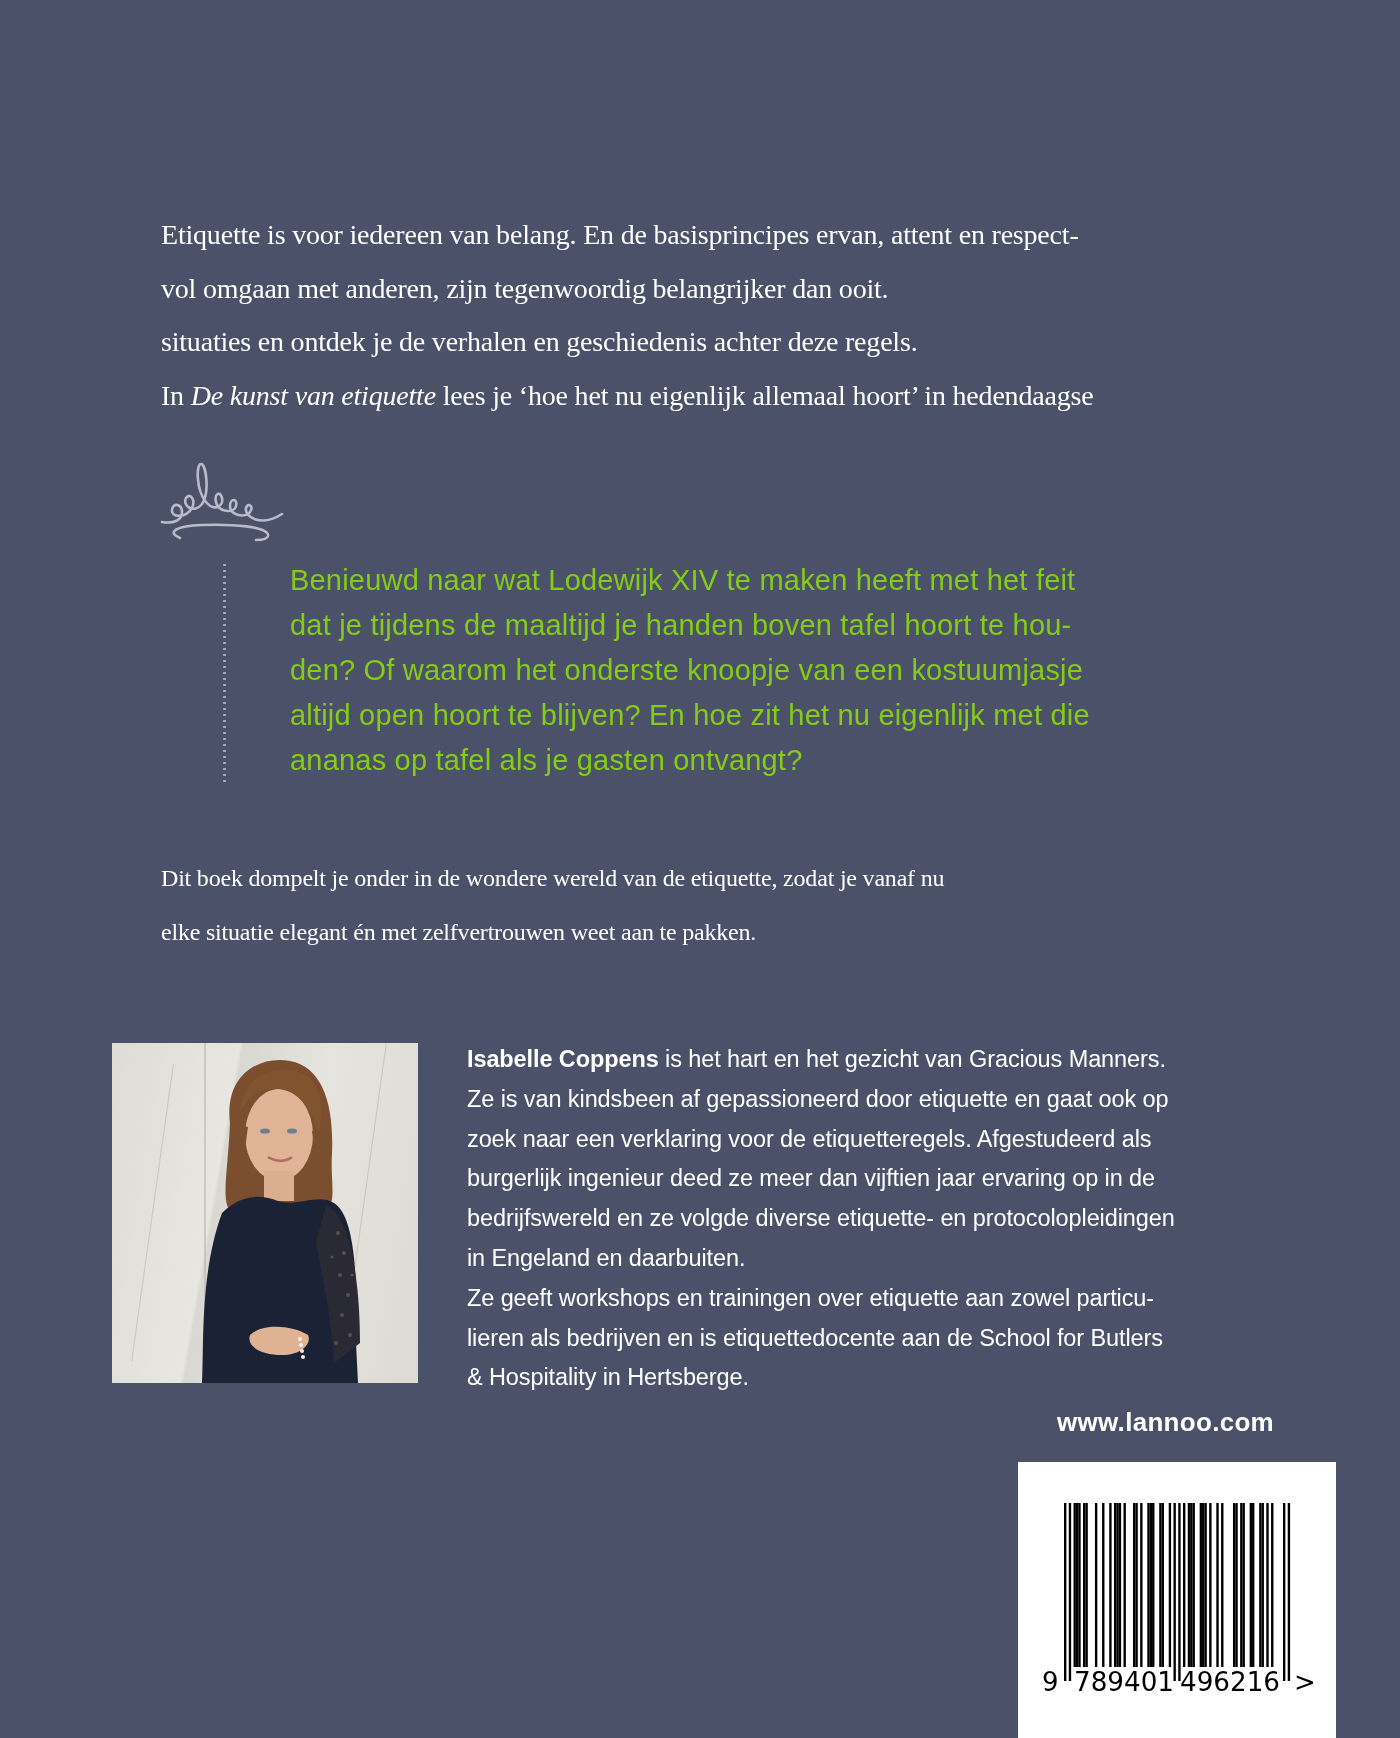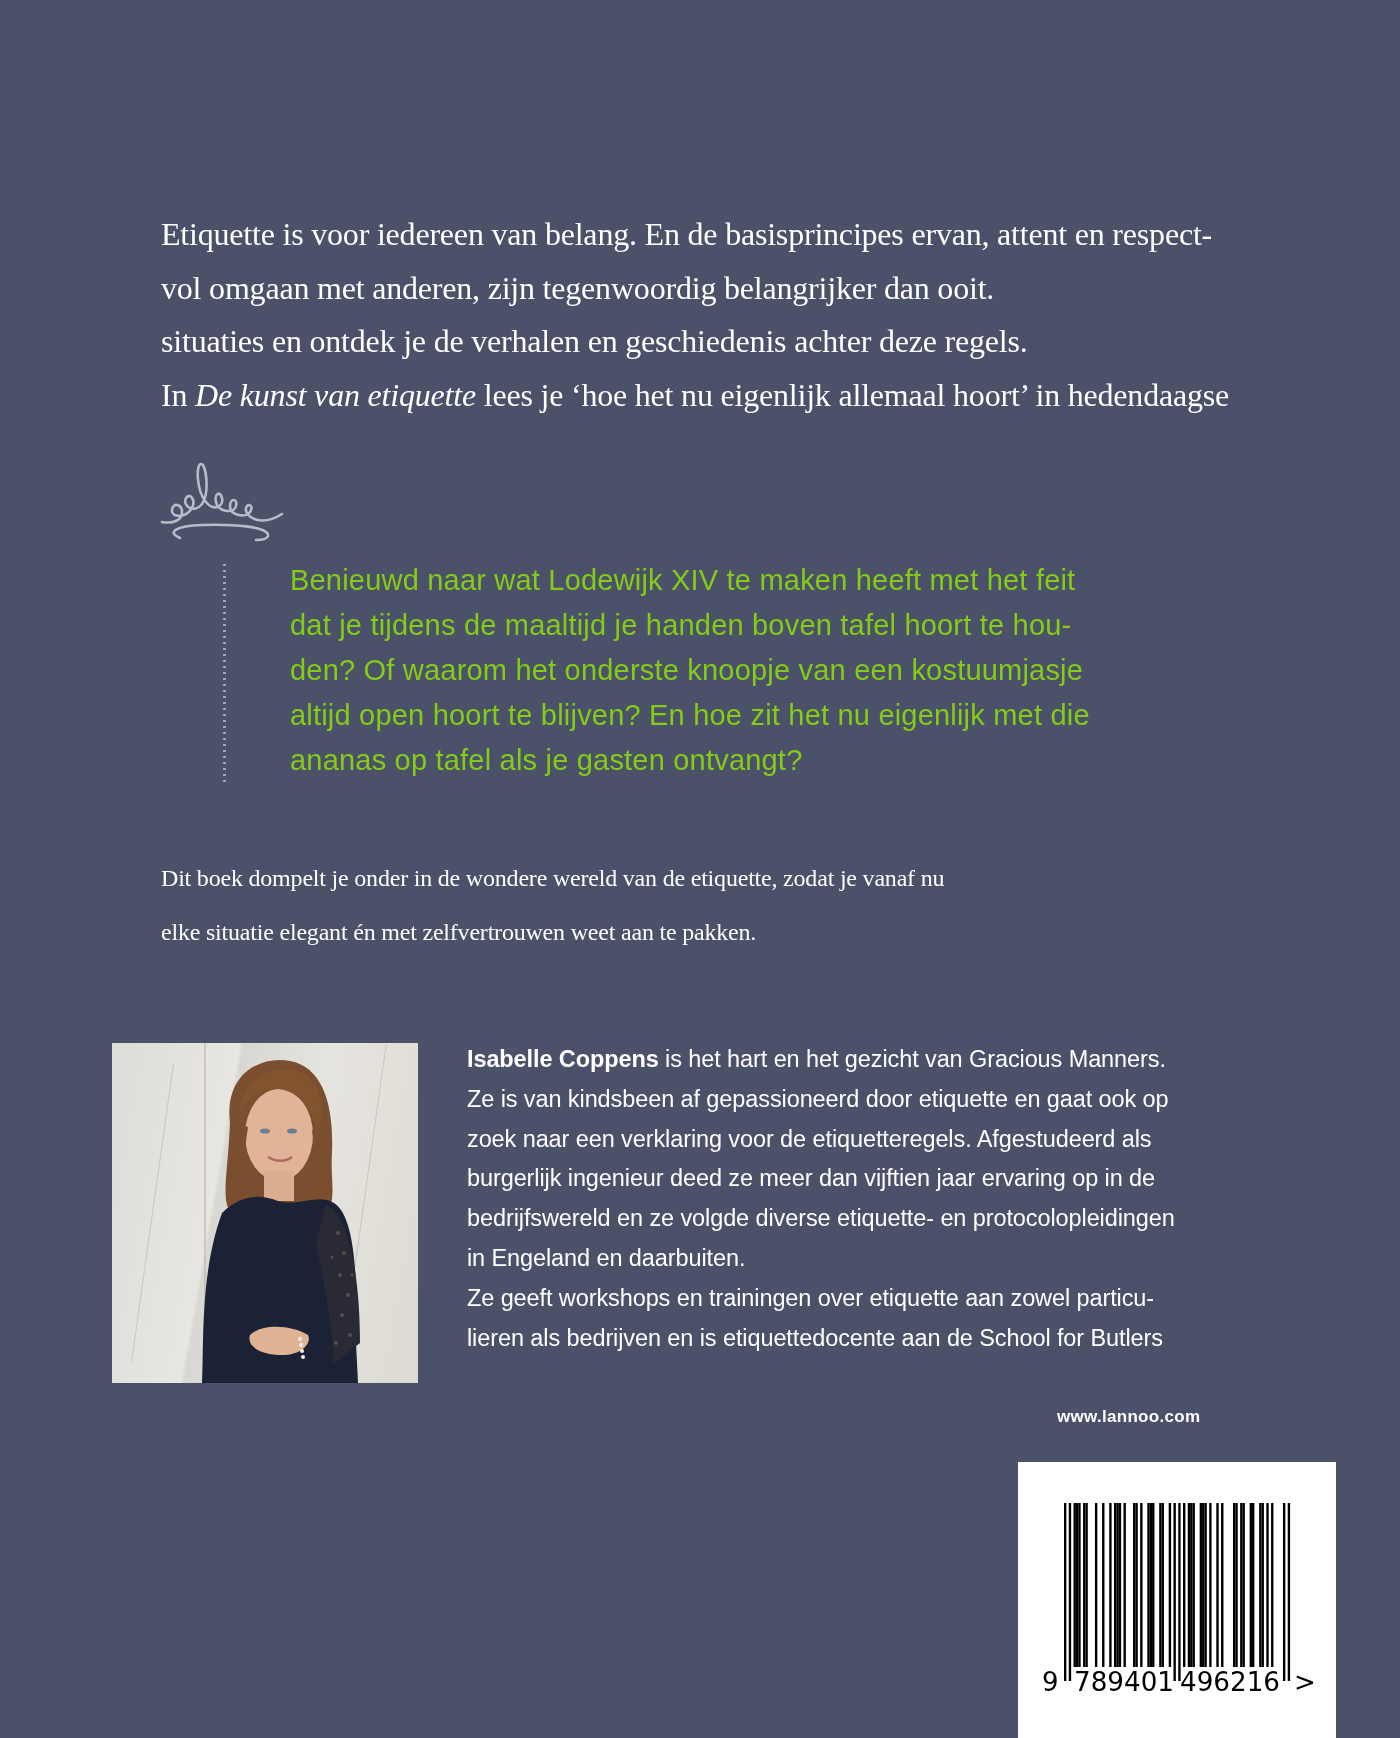--- a/index.html
+++ b/index.html
@@ -12,21 +12,21 @@
       color: #ffffff;
     }
     .serif { font-family: "Liberation Serif", "DejaVu Serif", serif; }
     .sans { font-family: "Liberation Sans", "DejaVu Sans", sans-serif; }
 
     .intro {
       position: absolute;
       left: 161px;
       top: 208px;
       width: 1120px;
-      font-size: 32px;
+      font-size: 28px;
       line-height: 53.5px;
       color: #ffffff;
       letter-spacing: -0.2px;
     }
     .intro p { margin: 0; }
     .intro em { font-style: italic; }
 
     .tiara {
       position: absolute;
       left: 160px;
@@ -92,21 +92,21 @@
       color: #ffffff;
       letter-spacing: -0.1px;
     }
     .bio p { margin: 0; }
     .bio strong { font-weight: bold; }
 
     .website {
       position: absolute;
       left: 1057px;
       top: 1407px;
-      font-size: 17px;
+      font-size: 26px;
       font-weight: bold;
       color: #ffffff;
       letter-spacing: 0.3px;
     }
 
     .barcode-box {
       position: absolute;
       left: 1018px;
       top: 1462px;
       width: 318px;
@@ -211,20 +211,21 @@
 
 <div class="bio sans">
   <p><strong>Isabelle Coppens</strong><span> is het hart en het gezicht van Gracious Manners.</span></p>
   <p>Ze is van kindsbeen af gepassioneerd door etiquette en gaat ook op</p>
   <p>zoek naar een verklaring voor de etiquetteregels. Afgestudeerd als</p>
   <p>burgerlijk ingenieur deed ze meer dan vijftien jaar ervaring op in de</p>
   <p>bedrijfswereld en ze volgde diverse etiquette- en protocolopleidingen</p>
   <p>in Engeland en daarbuiten.</p>
   <p>Ze geeft workshops en trainingen over etiquette aan zowel particu-</p>
   <p>lieren als bedrijven en is etiquettedocente aan de School for Butlers</p>
+  <p>&amp; Hospitality in Hertsberge.</p>
 </div>
 
 <div class="website sans">www.lannoo.com</div>
 
 <div class="barcode-box">
   <svg id="barcode-svg" width="318" height="290" viewBox="0 0 318 290">
     <g id="bars">
         <rect x="46.00" y="41" width="2.38" height="178" fill="#000"></rect>
         <rect x="50.76" y="41" width="2.38" height="178" fill="#000"></rect>
         <rect x="55.52" y="41" width="2.38" height="164" fill="#000"></rect>

